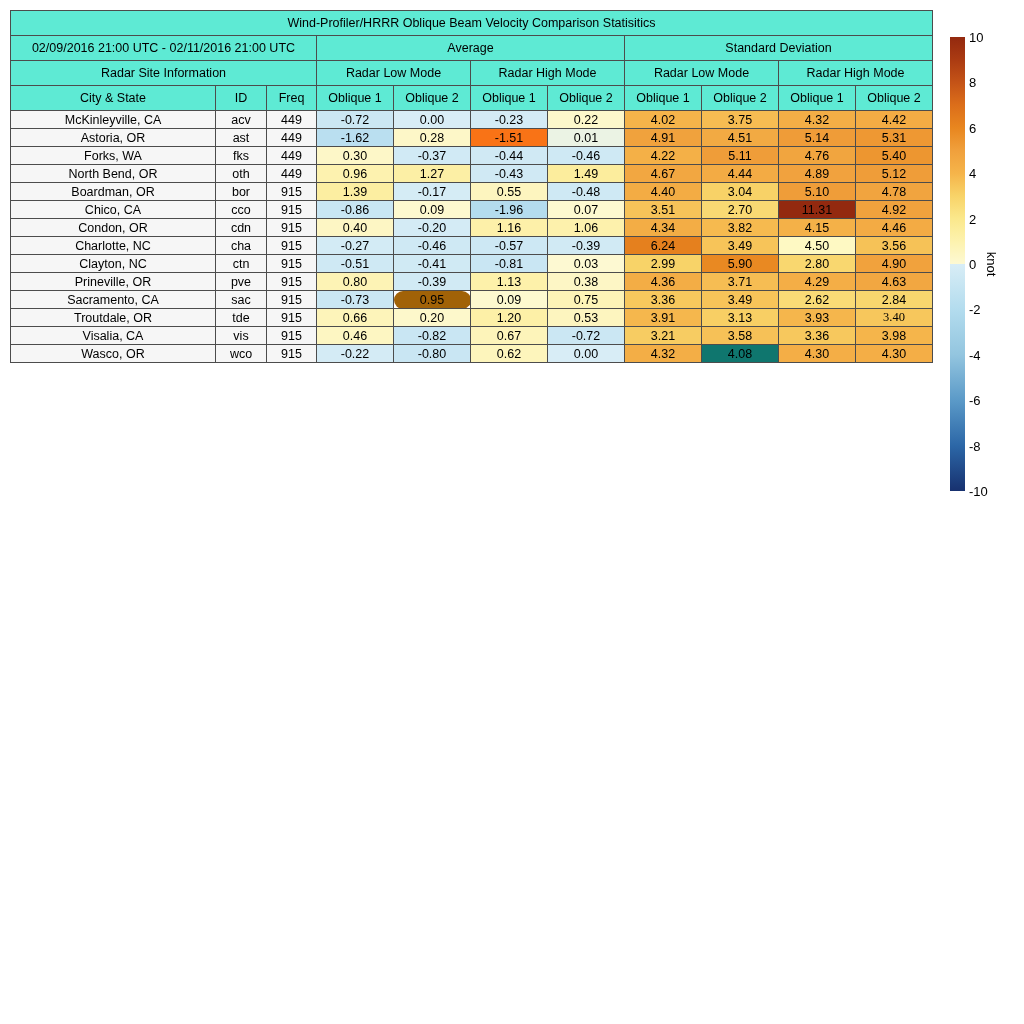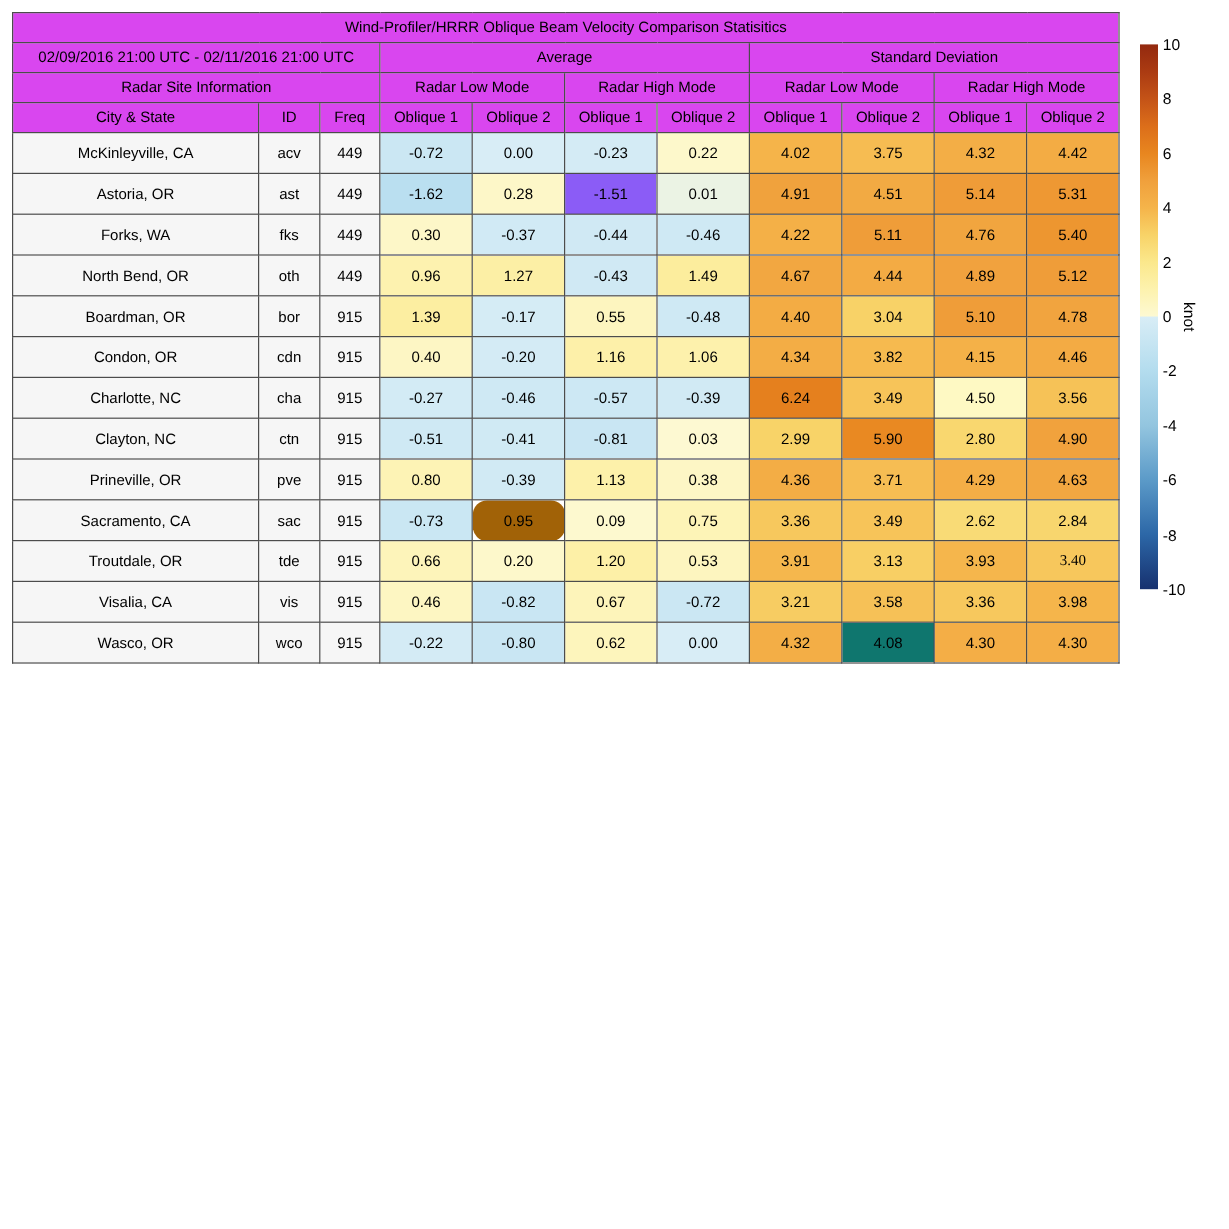--- a/index.html
+++ b/index.html
@@ -22,22 +22,22 @@
     text-align: center;
     vertical-align: middle;
     padding: 0;
     font-size: 12.5px;
     font-weight: normal;
     color: #000;
     white-space: nowrap;
     overflow: hidden;
   }
   #stats-table thead tr { height: 25px; }
-  #stats-table tbody tr { height: 34px; }
-  #stats-table thead th { background: #d946ef; }
+  #stats-table tbody tr { height: 18px; }
+  #stats-table thead th { background: #5eead4; }
   #stats-table td.meta-cell { background: #f6f6f6; }
   .title-cell { font-size: 13px; }
   
   #colorbar {
     position: absolute;
     left: 950px; top: 37px;
     width: 15px; height: 454px;
   }
   .cbar-tick {
     position: absolute;
@@ -116,21 +116,21 @@
         <td style="background-color: rgb(246, 188, 82);">3.75</td>
         <td style="background-color: rgb(243, 174, 70);">4.32</td>
         <td style="background-color: rgb(243, 172, 68);">4.42</td>
       </tr>
       <tr>
         <td class="meta-cell">Astoria, OR</td>
         <td class="meta-cell">ast</td>
         <td class="meta-cell">449</td>
         <td style="background-color: rgb(186, 223, 240);">-1.62</td>
         <td style="background-color: rgb(253, 247, 200);">0.28</td>
-        <td style="background-color: #8b5cf6;">-1.51</td>
+        <td style="background-color: #f97316;">-1.51</td>
         <td style="background-color: rgb(235, 243, 228);">0.01</td>
         <td style="background-color: rgb(240, 162, 61);">4.91</td>
         <td style="background-color: rgb(242, 170, 67);">4.51</td>
         <td style="background-color: rgb(239, 156, 56);">5.14</td>
         <td style="background-color: rgb(238, 152, 51);">5.31</td>
       </tr>
       <tr>
         <td class="meta-cell">Forks, WA</td>
         <td class="meta-cell">fks</td>
         <td class="meta-cell">449</td>
@@ -161,20 +161,33 @@
         <td class="meta-cell">bor</td>
         <td class="meta-cell">915</td>
         <td style="background-color: rgb(252, 238, 161);">1.39</td>
         <td style="background-color: rgb(213, 236, 245);">-0.17</td>
         <td style="background-color: rgb(253, 245, 191);">0.55</td>
         <td style="background-color: rgb(207, 233, 244);">-0.48</td>
         <td style="background-color: rgb(243, 172, 68);">4.40</td>
         <td style="background-color: rgb(248, 210, 103);">3.04</td>
         <td style="background-color: rgb(239, 157, 57);">5.10</td>
         <td style="background-color: rgb(241, 164, 63);">4.78</td>
+      </tr>
+      <tr>
+        <td class="meta-cell">Chico, CA</td>
+        <td class="meta-cell">cco</td>
+        <td class="meta-cell">915</td>
+        <td style="background-color: rgb(200, 230, 243);">-0.86</td>
+        <td style="background-color: rgb(253, 249, 207);">0.09</td>
+        <td style="background-color: rgb(180, 220, 238);">-1.96</td>
+        <td style="background-color: rgb(253, 249, 208);">0.07</td>
+        <td style="background-color: rgb(246, 195, 89);">3.51</td>
+        <td style="background-color: rgb(249, 217, 115);">2.70</td>
+        <td style="background-color: rgb(147, 41, 15);">11.31</td>
+        <td style="background-color: rgb(240, 162, 61);">4.92</td>
       </tr>
       <tr>
         <td class="meta-cell">Condon, OR</td>
         <td class="meta-cell">cdn</td>
         <td class="meta-cell">915</td>
         <td style="background-color: rgb(253, 246, 196);">0.40</td>
         <td style="background-color: rgb(212, 235, 245);">-0.20</td>
         <td style="background-color: rgb(253, 240, 169);">1.16</td>
         <td style="background-color: rgb(253, 241, 172);">1.06</td>
         <td style="background-color: rgb(243, 173, 69);">4.34</td>

